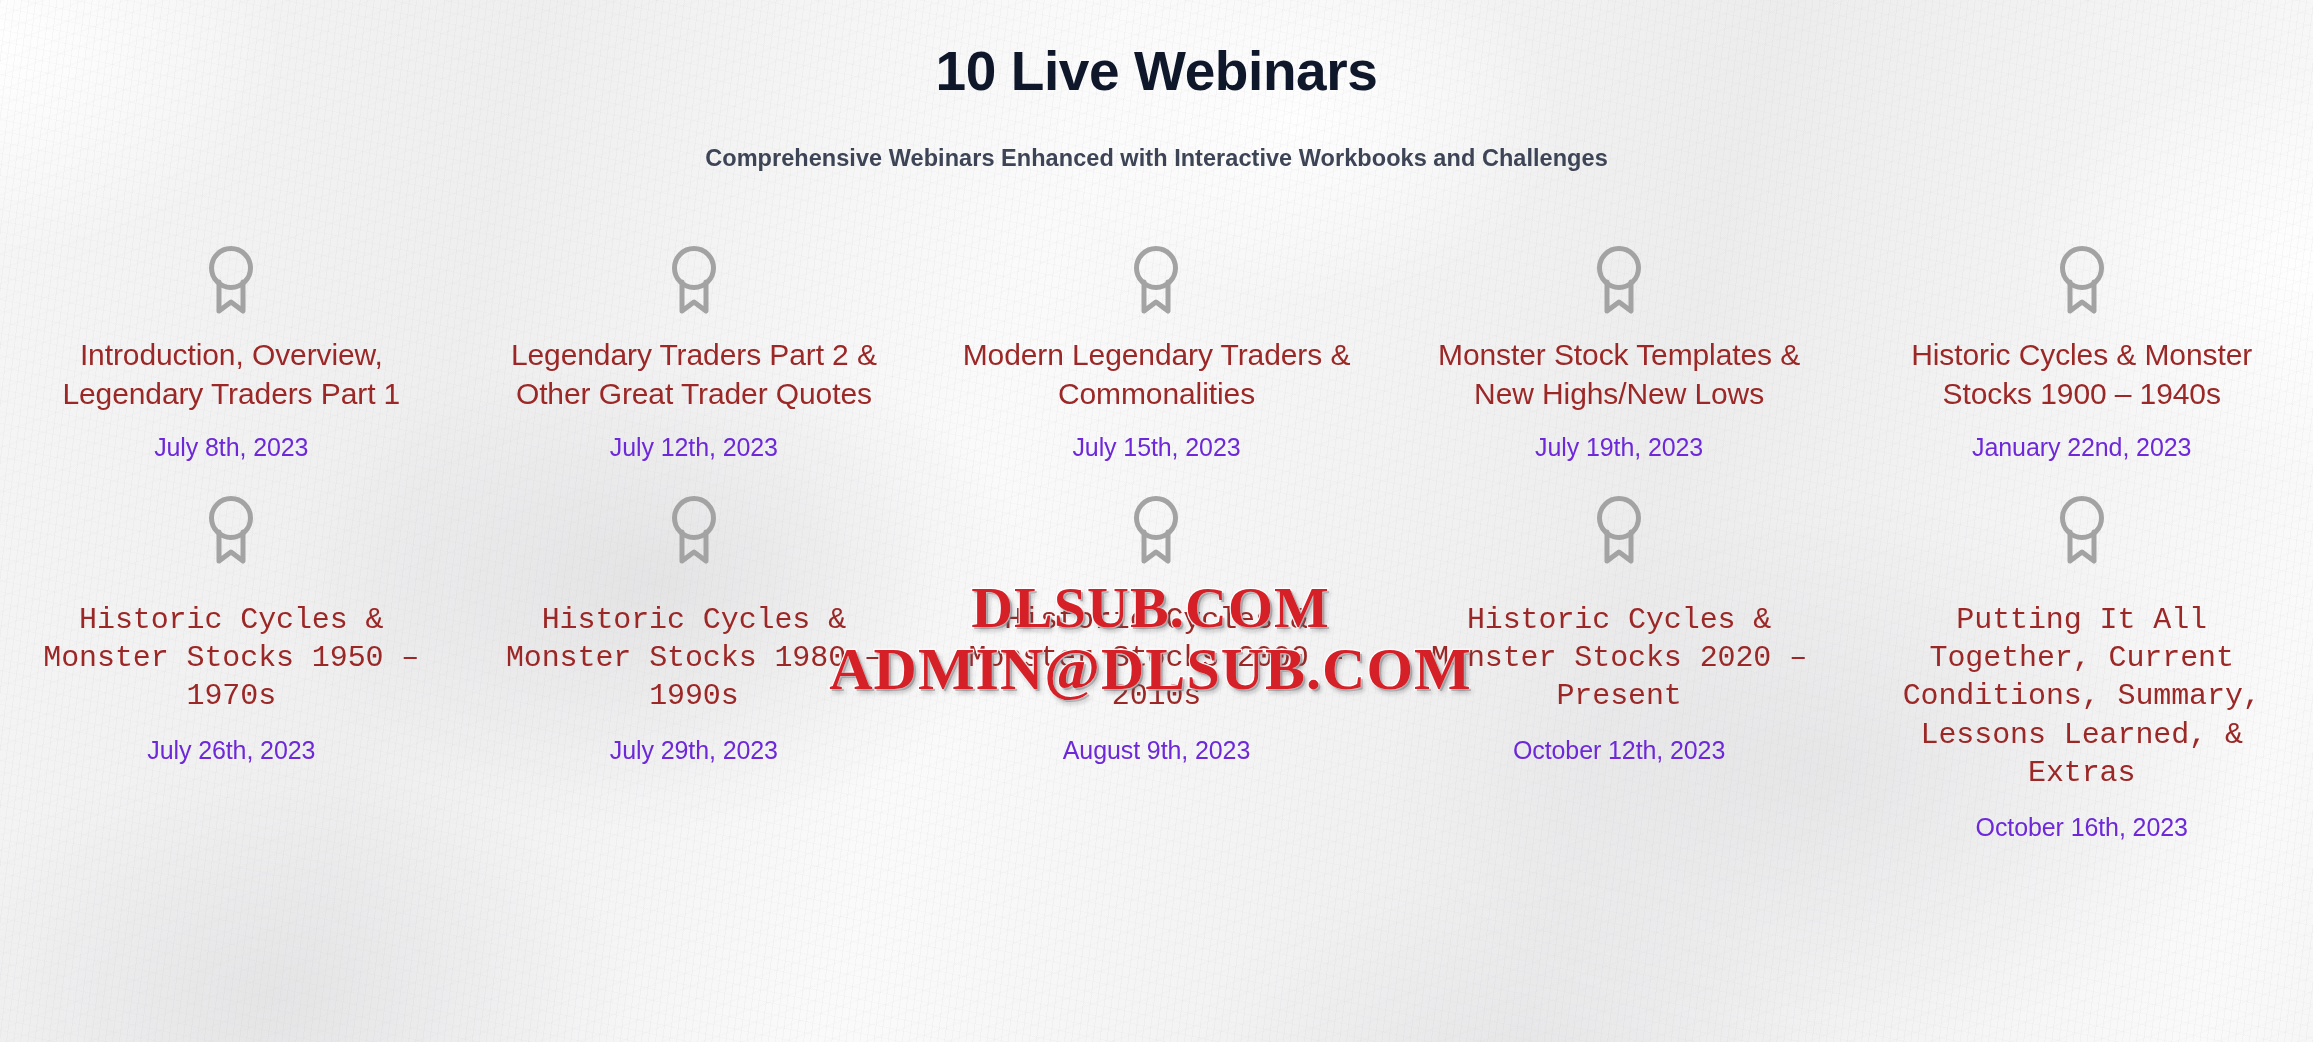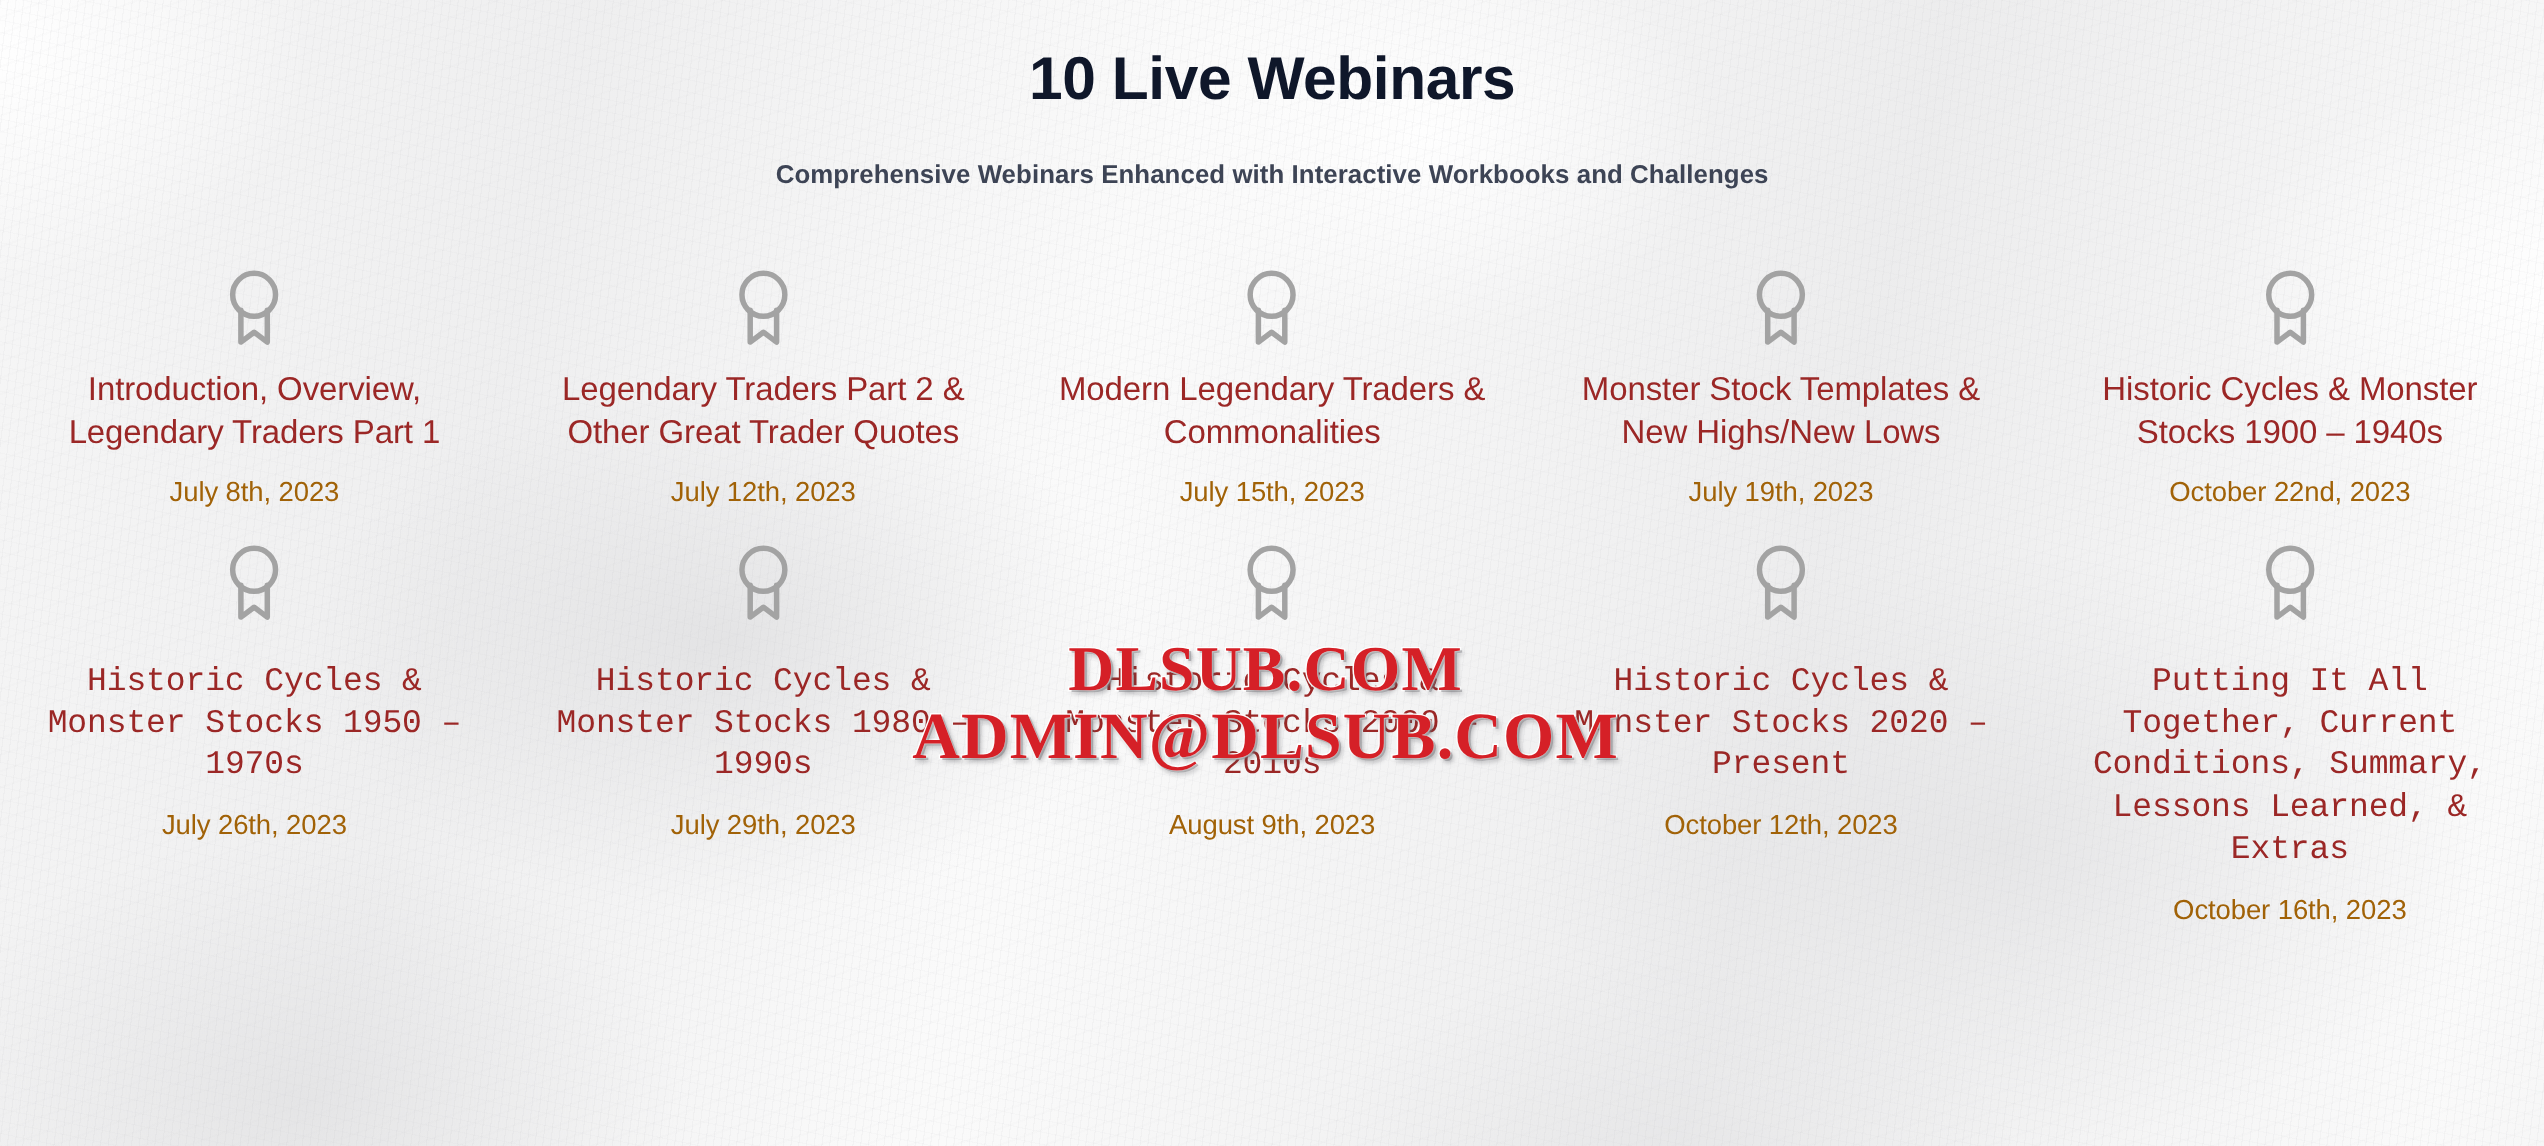--- a/index.html
+++ b/index.html
@@ -115,21 +115,21 @@
     font-weight: 400;
     color: #9b2726;
     max-width: 430px;
     letter-spacing: -0.1px;
   }
   .card-date {
     margin-top: 18px;
     font-size: 25px;
     line-height: 1.3;
     font-weight: 400;
-    color: #a16207;
+    color: #6d28d9;
     letter-spacing: -0.1px;
   }
   .row-2 .card-title { margin-top: 15px; font-family: Liberation Mono, monospace; }
 
   
   .watermark {
     position: absolute;
     left: 0;
     right: 12px;
     top: 578px;
@@ -212,21 +212,21 @@
       </div>
 
       <div class="webinar-card row-1">
         <span class="card-icon">
           <svg viewBox="0 0 64 72" xmlns="http://www.w3.org/2000/svg">
             <circle cx="32" cy="24" r="19.5" fill="none" stroke="#a3a3a3" stroke-width="5"></circle>
             <path d="M20 38 L20 67 L32 58 L44 67 L44 38" fill="none" stroke="#a3a3a3" stroke-width="5" stroke-linejoin="round" stroke-linecap="round"></path>
           </svg>
         </span>
         <div class="card-title">Historic Cycles &amp; Monster Stocks 1900 – 1940s</div>
-        <div class="card-date">October 22nd, 2023</div>
+        <div class="card-date">January 22nd, 2023</div>
       </div>
 
       <div class="webinar-card row-2">
         <span class="card-icon">
           <svg viewBox="0 0 64 72" xmlns="http://www.w3.org/2000/svg">
             <circle cx="32" cy="24" r="19.5" fill="none" stroke="#a3a3a3" stroke-width="5"></circle>
             <path d="M20 38 L20 67 L32 58 L44 67 L44 38" fill="none" stroke="#a3a3a3" stroke-width="5" stroke-linejoin="round" stroke-linecap="round"></path>
           </svg>
         </span>
         <div class="card-title">Historic Cycles &amp; Monster Stocks 1950 – 1970s</div>

